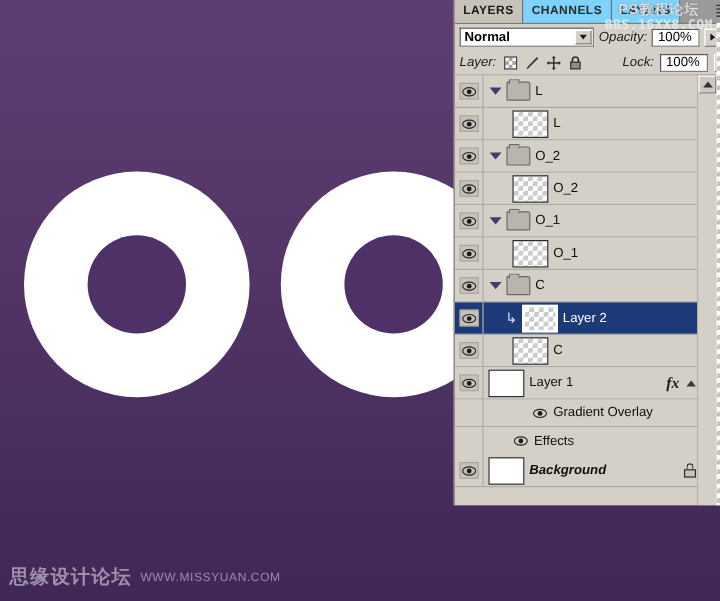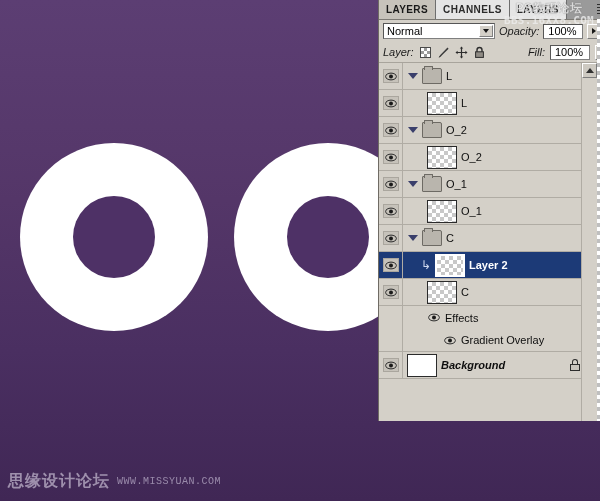--- a/index.html
+++ b/index.html
@@ -52,21 +52,21 @@
     display: flex; align-items: center; gap: 7px;
     opacity: 0.62;
     pointer-events: none;
   }
   #watermark-bottom .wm-cn {
     font-family: "DejaVu Sans", sans-serif;
     font-size: 16px; color: #d8d0e2; letter-spacing: 1px;
     font-weight: bold;
   }
   #watermark-bottom .wm-en {
-    font-family: Liberation Mono, monospace;
+    font-family: Liberation Sans, sans-serif;
     font-size: 10px; color: #cfc6dd; letter-spacing: 0.5px;
   }
 
   
   #layers-panel {
     position: absolute;
     left: 378px; top: 0;
     width: 234px; height: 421px;
     background: #d4d0c8;
     font-size: 11px;
@@ -84,21 +84,21 @@
     align-items: stretch;
     border-bottom: 1px solid #7d7a74;
   }
   .panel-tab {
     padding: 0 7px;
     display: flex; align-items: center;
     font-size: 10px;
     font-weight: bold;
     letter-spacing: 0.4px;
     color: #2b2b2b;
-    background: #e5e5e5;
+    background: #7dd3fc;
     border-right: 1px solid #6e6e6e;
     cursor: default;
   }
   .panel-tab.active {
     background: #c7c3bb;
     color: #191919;
   }
   #panel-menu-icon {
     position: absolute;
     right: 2px; top: 2px;
@@ -117,20 +117,21 @@
   }
   .combo {
     position: relative;
     height: 16px;
     background: #ffffff;
     border: 1px solid #7f7f7f;
     border-top-color: #565656;
     border-left-color: #565656;
     display: flex; align-items: center;
     box-sizing: border-box;
+    font-weight: bold;
   }
   #blend-mode-combo { width: 112px; padding-left: 3px; }
   #blend-mode-value { font-size: 11px; color: #000; line-height: 14px; }
   .combo-arrow {
     position: absolute; right: 1px; top: 1px;
     width: 14px; height: 12px;
     background: #d4d0c8;
     border: 1px solid #ffffff;
     border-right-color: #808080; border-bottom-color: #808080;
     display: flex; align-items: center; justify-content: center;
@@ -209,21 +210,21 @@
   }
   .layer-row {
     position: relative;
     display: flex; align-items: center;
     height: 27px;
     border-bottom: 1px solid #b0aca4;
     background: #d4d0c8;
     box-sizing: border-box;
   }
   .layer-row.selected { background: #1c3a77; }
-  .layer-row.selected .layer-name { color: #ffffff; font-weight: bold; }
+  .layer-row.selected .layer-name { color: #ffffff; font-weight: normal; }
   .layer-row.sub { height: 27px; }
   .layer-row.effect-row { height: 23px; border-bottom: none; }
   .layer-row.effect-row.last { border-bottom: 1px solid #b0aca4; }
 
   .eye-cell {
     width: 24px; min-width: 24px;
     height: 100%;
     display: flex; align-items: center; justify-content: center;
     border-right: 1px solid #b0aca4;
     box-sizing: border-box;
@@ -473,21 +474,21 @@
         <svg width="13" height="13" viewBox="0 0 13 13">
             <path d="M6.5 0.5 L8.2 2.6 H7.1 V5.9 H10.4 V4.8 L12.5 6.5 L10.4 8.2 V7.1 H7.1 V10.4 H8.2 L6.5 12.5 L4.8 10.4 H5.9 V7.1 H2.6 V8.2 L0.5 6.5 L2.6 4.8 V5.9 H5.9 V2.6 H4.8 Z" fill="#2d2d2d"></path>
           </svg>
       </span>
       <span class="lock-icon-btn">
         <svg width="13" height="13" viewBox="0 0 13 13">
             <path d="M4 6 V4 a2.5 2.5 0 0 1 5 0 V6" stroke="#2d2d2d" stroke-width="1.4" fill="none"></path>
             <rect x="2.6" y="5.8" width="7.8" height="5.6" fill="#8f8b84" stroke="#2d2d2d" stroke-width="1"></rect>
           </svg>
       </span>
-      <span class="field-label" style="margin-left:auto;">Fill:</span>
+      <span class="field-label" style="margin-left:auto;">Lock:</span>
       <span class="num-field">100%</span>
       <span class="small-arrow-btn"></span>
     </div>
 
     <div id="layer-list-wrap">
       <div id="layer-list">
 
         <div class="layer-row">
           <div class="eye-cell">
             <span class="eye-box">
@@ -621,44 +622,62 @@
                   <circle cx="6" cy="4.5" r="2" fill="#1a1a1a"></circle>
                 </svg>
             </span>
           </div>
           <div class="row-body indent-2">
             <span class="thumb checker"></span>
             <span class="layer-name">C</span>
           </div>
         </div>
 
+        <div class="layer-row">
+          <div class="eye-cell">
+            <span class="eye-box">
+              <svg class="eye-svg" width="12" height="9" viewBox="0 0 12 9">
+                  <ellipse cx="6" cy="4.5" rx="5.4" ry="3.4" fill="none" stroke="#2b2b2b" stroke-width="1"></ellipse>
+                  <circle cx="6" cy="4.5" r="2" fill="#1a1a1a"></circle>
+                </svg>
+            </span>
+          </div>
+          <div class="row-body">
+            <span class="thumb white"></span>
+            <span class="layer-name">Layer 1</span>
+            <span class="row-right">
+              <span class="fx-icon">fx</span>
+              <span class="collapse-tri"></span>
+            </span>
+          </div>
+        </div>
+
+        <div class="layer-row effect-row last">
+          <div class="eye-cell blank"></div>
+          <div class="row-body indent-3">
+            <span class="eff-eye">
+              <svg class="eye-svg" width="12" height="9" viewBox="0 0 12 9">
+                  <ellipse cx="6" cy="4.5" rx="5.4" ry="3.4" fill="none" stroke="#2b2b2b" stroke-width="1"></ellipse>
+                  <circle cx="6" cy="4.5" r="2" fill="#1a1a1a"></circle>
+                </svg>
+            </span>
+            <span class="layer-name">Gradient Overlay</span>
+          </div>
+        </div>
 
         <div class="layer-row effect-row">
           <div class="eye-cell blank"></div>
           <div class="row-body indent-2">
             <span class="eff-eye">
               <svg class="eye-svg" width="12" height="9" viewBox="0 0 12 9">
                   <ellipse cx="6" cy="4.5" rx="5.4" ry="3.4" fill="none" stroke="#2b2b2b" stroke-width="1"></ellipse>
                   <circle cx="6" cy="4.5" r="2" fill="#1a1a1a"></circle>
                 </svg>
             </span>
             <span class="layer-name">Effects</span>
-          </div>
-        </div>
-
-        <div class="layer-row effect-row last">
-          <div class="eye-cell blank"></div>
-          <div class="row-body indent-3">
-            <span class="eff-eye">
-              <svg class="eye-svg" width="12" height="9" viewBox="0 0 12 9">
-                  <ellipse cx="6" cy="4.5" rx="5.4" ry="3.4" fill="none" stroke="#2b2b2b" stroke-width="1"></ellipse>
-                  <circle cx="6" cy="4.5" r="2" fill="#1a1a1a"></circle>
-                </svg>
-            </span>
-            <span class="layer-name">Gradient Overlay</span>
           </div>
         </div>
 
         <div class="layer-row">
           <div class="eye-cell">
             <span class="eye-box">
               <svg class="eye-svg" width="12" height="9" viewBox="0 0 12 9">
                   <ellipse cx="6" cy="4.5" rx="5.4" ry="3.4" fill="none" stroke="#2b2b2b" stroke-width="1"></ellipse>
                   <circle cx="6" cy="4.5" r="2" fill="#1a1a1a"></circle>
                 </svg>

